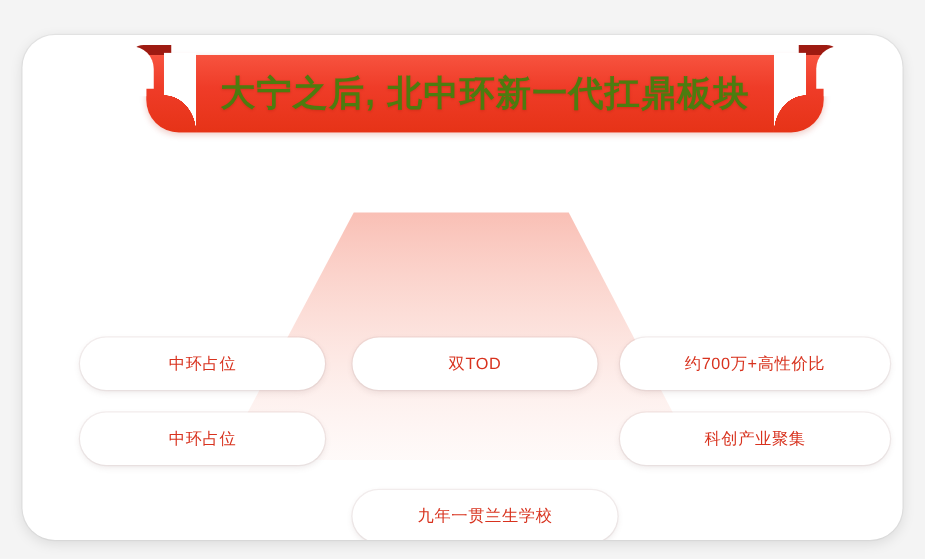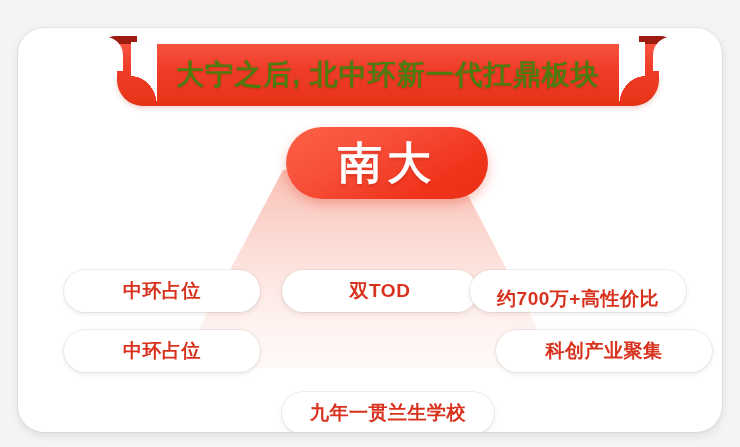--- a/index.html
+++ b/index.html
@@ -168,30 +168,30 @@
     border-radius: 21px;
     background: #ffffff;
     box-shadow: 0 2px 5px rgba(120,90,90,0.14), 0 0 0 1px rgba(200,170,170,0.18);
     display: flex;
     align-items: center;
     justify-content: center;
     z-index: 8;
   }
   .pill-text {
     color: #d8321e;
-    font-size: 19px;
-    font-weight: bold;
+    font-size: 13px;
+    font-weight: normal;
     letter-spacing: 0.5px;
     white-space: nowrap;
   }
 
   
   .p-r1c1 { left: 46px;  top: 242px; width: 196px; }
   .p-r1c2 { left: 264px; top: 242px; width: 196px; }
-  .p-r1c3 { left: 452px; top: 242px; width: 216px; align-items: flex-end; }
+  .p-r1c3 { left: 478px; top: 242px; width: 216px; }
   
   .p-r2c1 { left: 46px;  top: 302px; width: 196px; }
   .p-r2c2 { left: 264px; top: 302px; width: 196px; }
   .p-r2c3 { left: 478px; top: 302px; width: 216px; }
   
   .p-r3c1 { left: 264px; top: 364px; width: 212px; }
 
   
   .watermark {
     position: absolute;
@@ -245,23 +245,20 @@
 
     <div class="ribbon-wrap">
       <div class="ribbon-tail left"></div>
       <div class="ribbon-tail right"></div>
       <div class="ribbon-body"></div>
       <div class="ribbon-curve-l"></div>
       <div class="ribbon-curve-r"></div>
       <div class="ribbon-title">大宁之后, 北中环新一代扛鼎板块</div>
     </div>
 
-    <div class="badge">
-      <span class="badge-text">南大</span>
-    </div>
 
     <div class="pill p-r1c1">
       <span class="pill-text">中环占位</span>
     </div>
     <div class="pill p-r1c2">
       <span class="pill-text">双TOD</span>
     </div>
     <div class="pill p-r1c3">
       <span class="pill-text">约700万+高性价比</span>
     </div>

